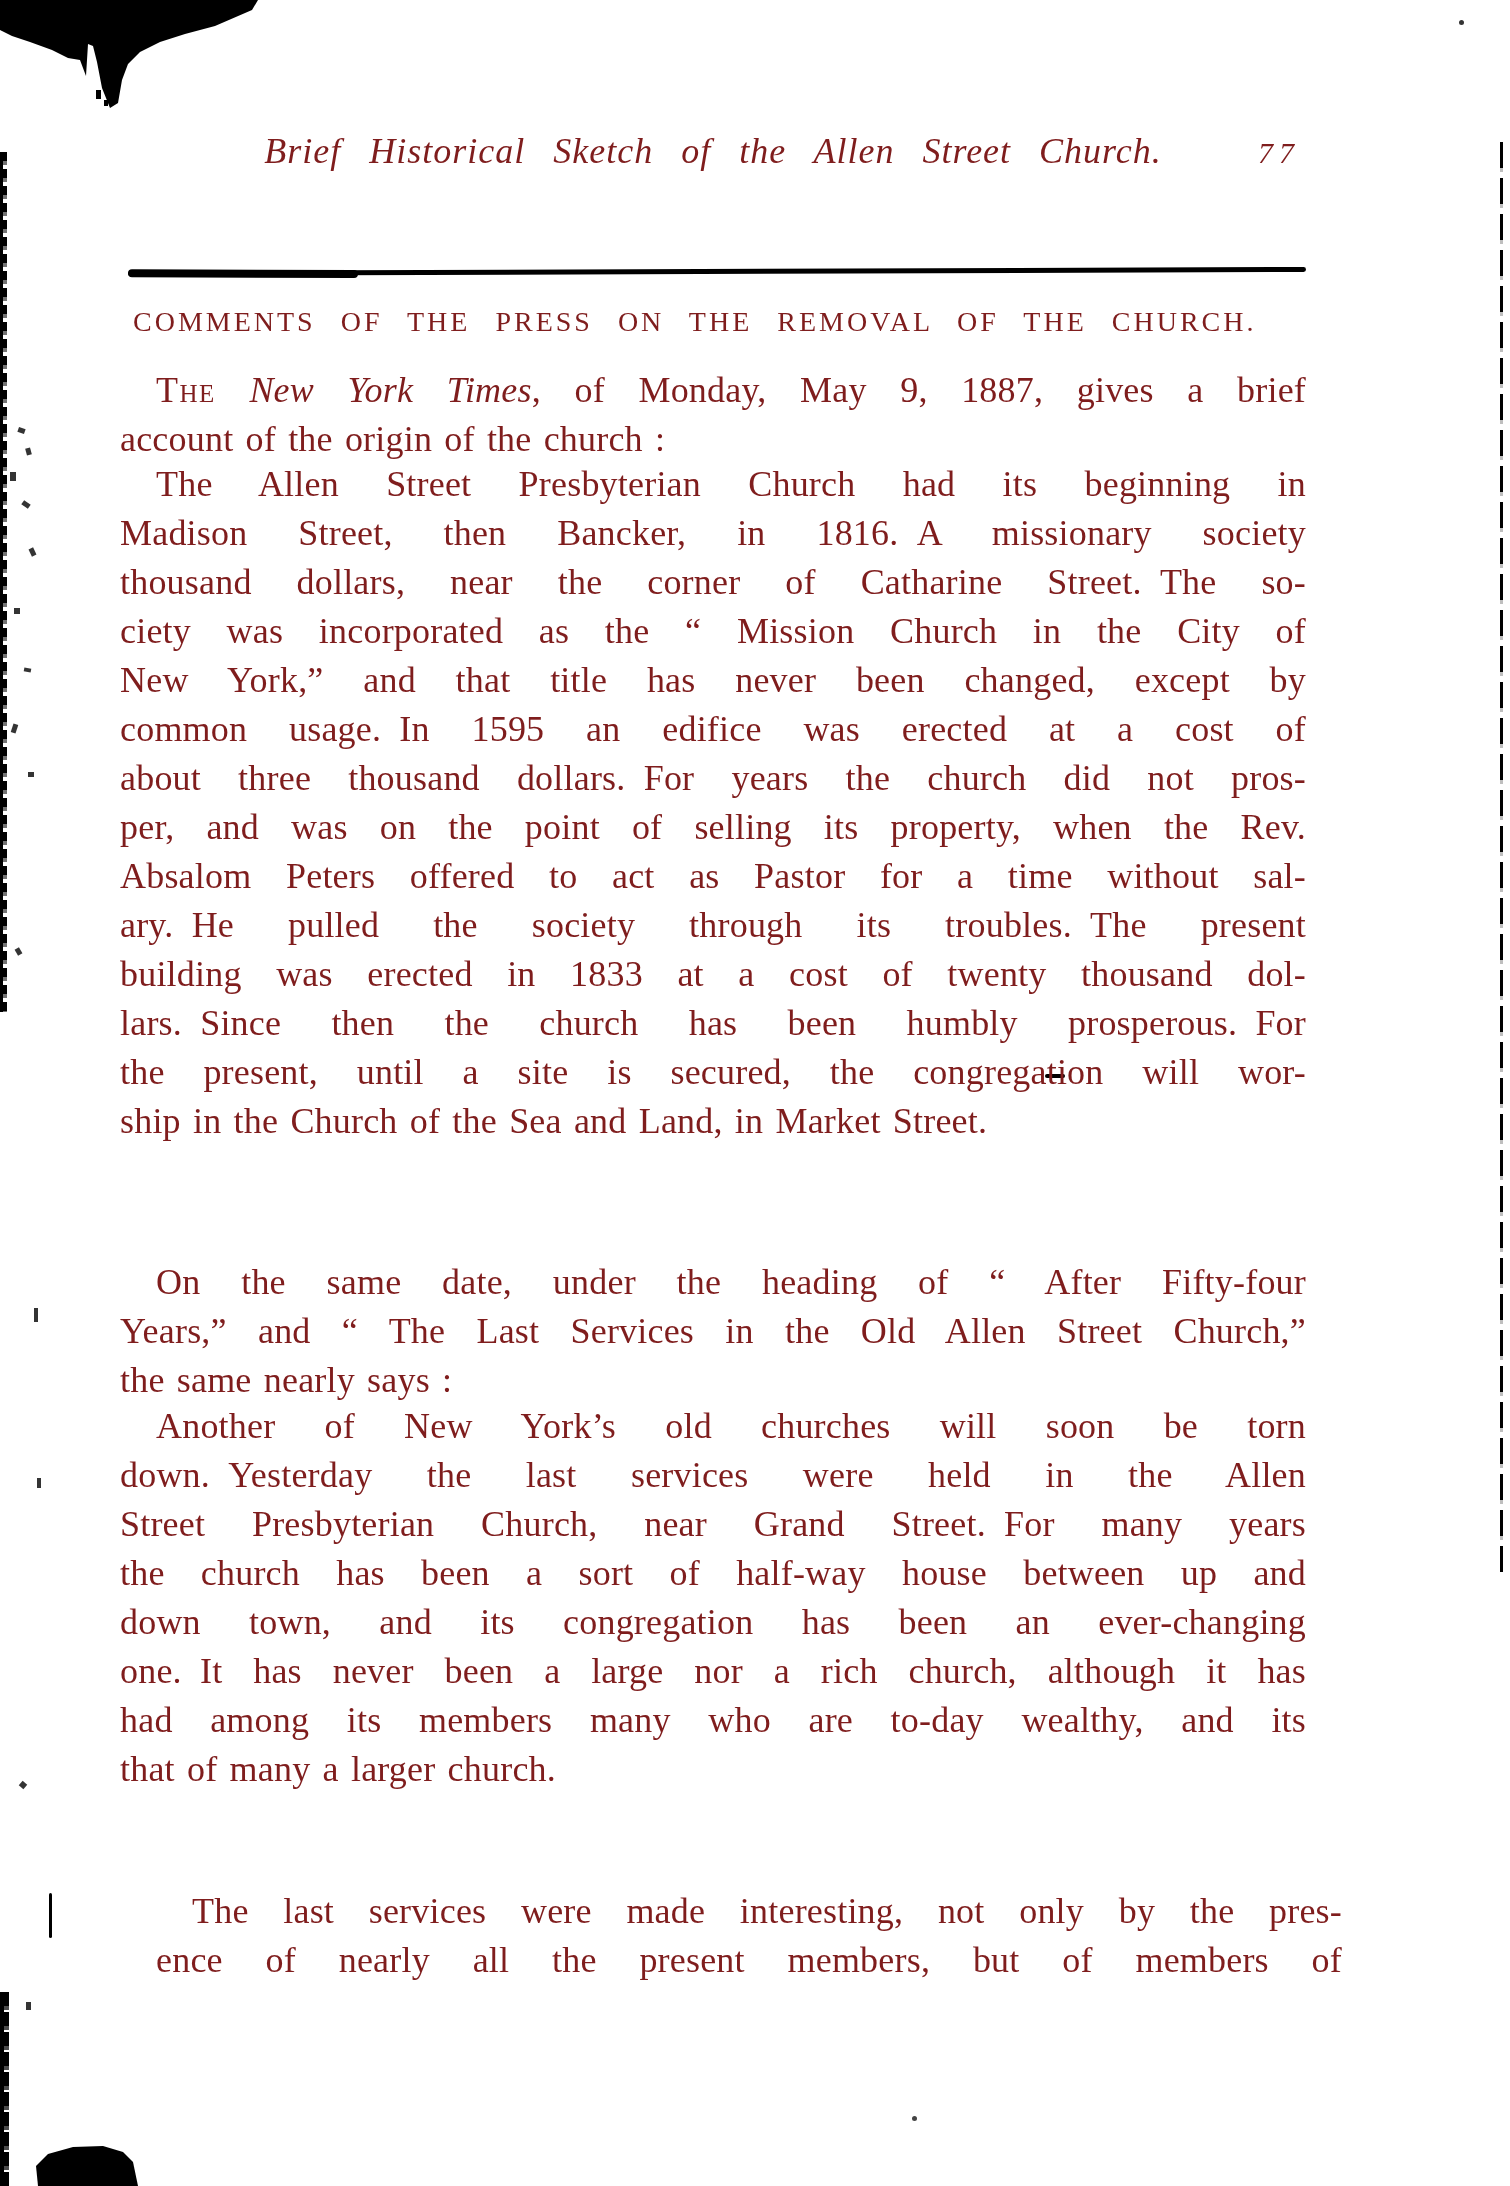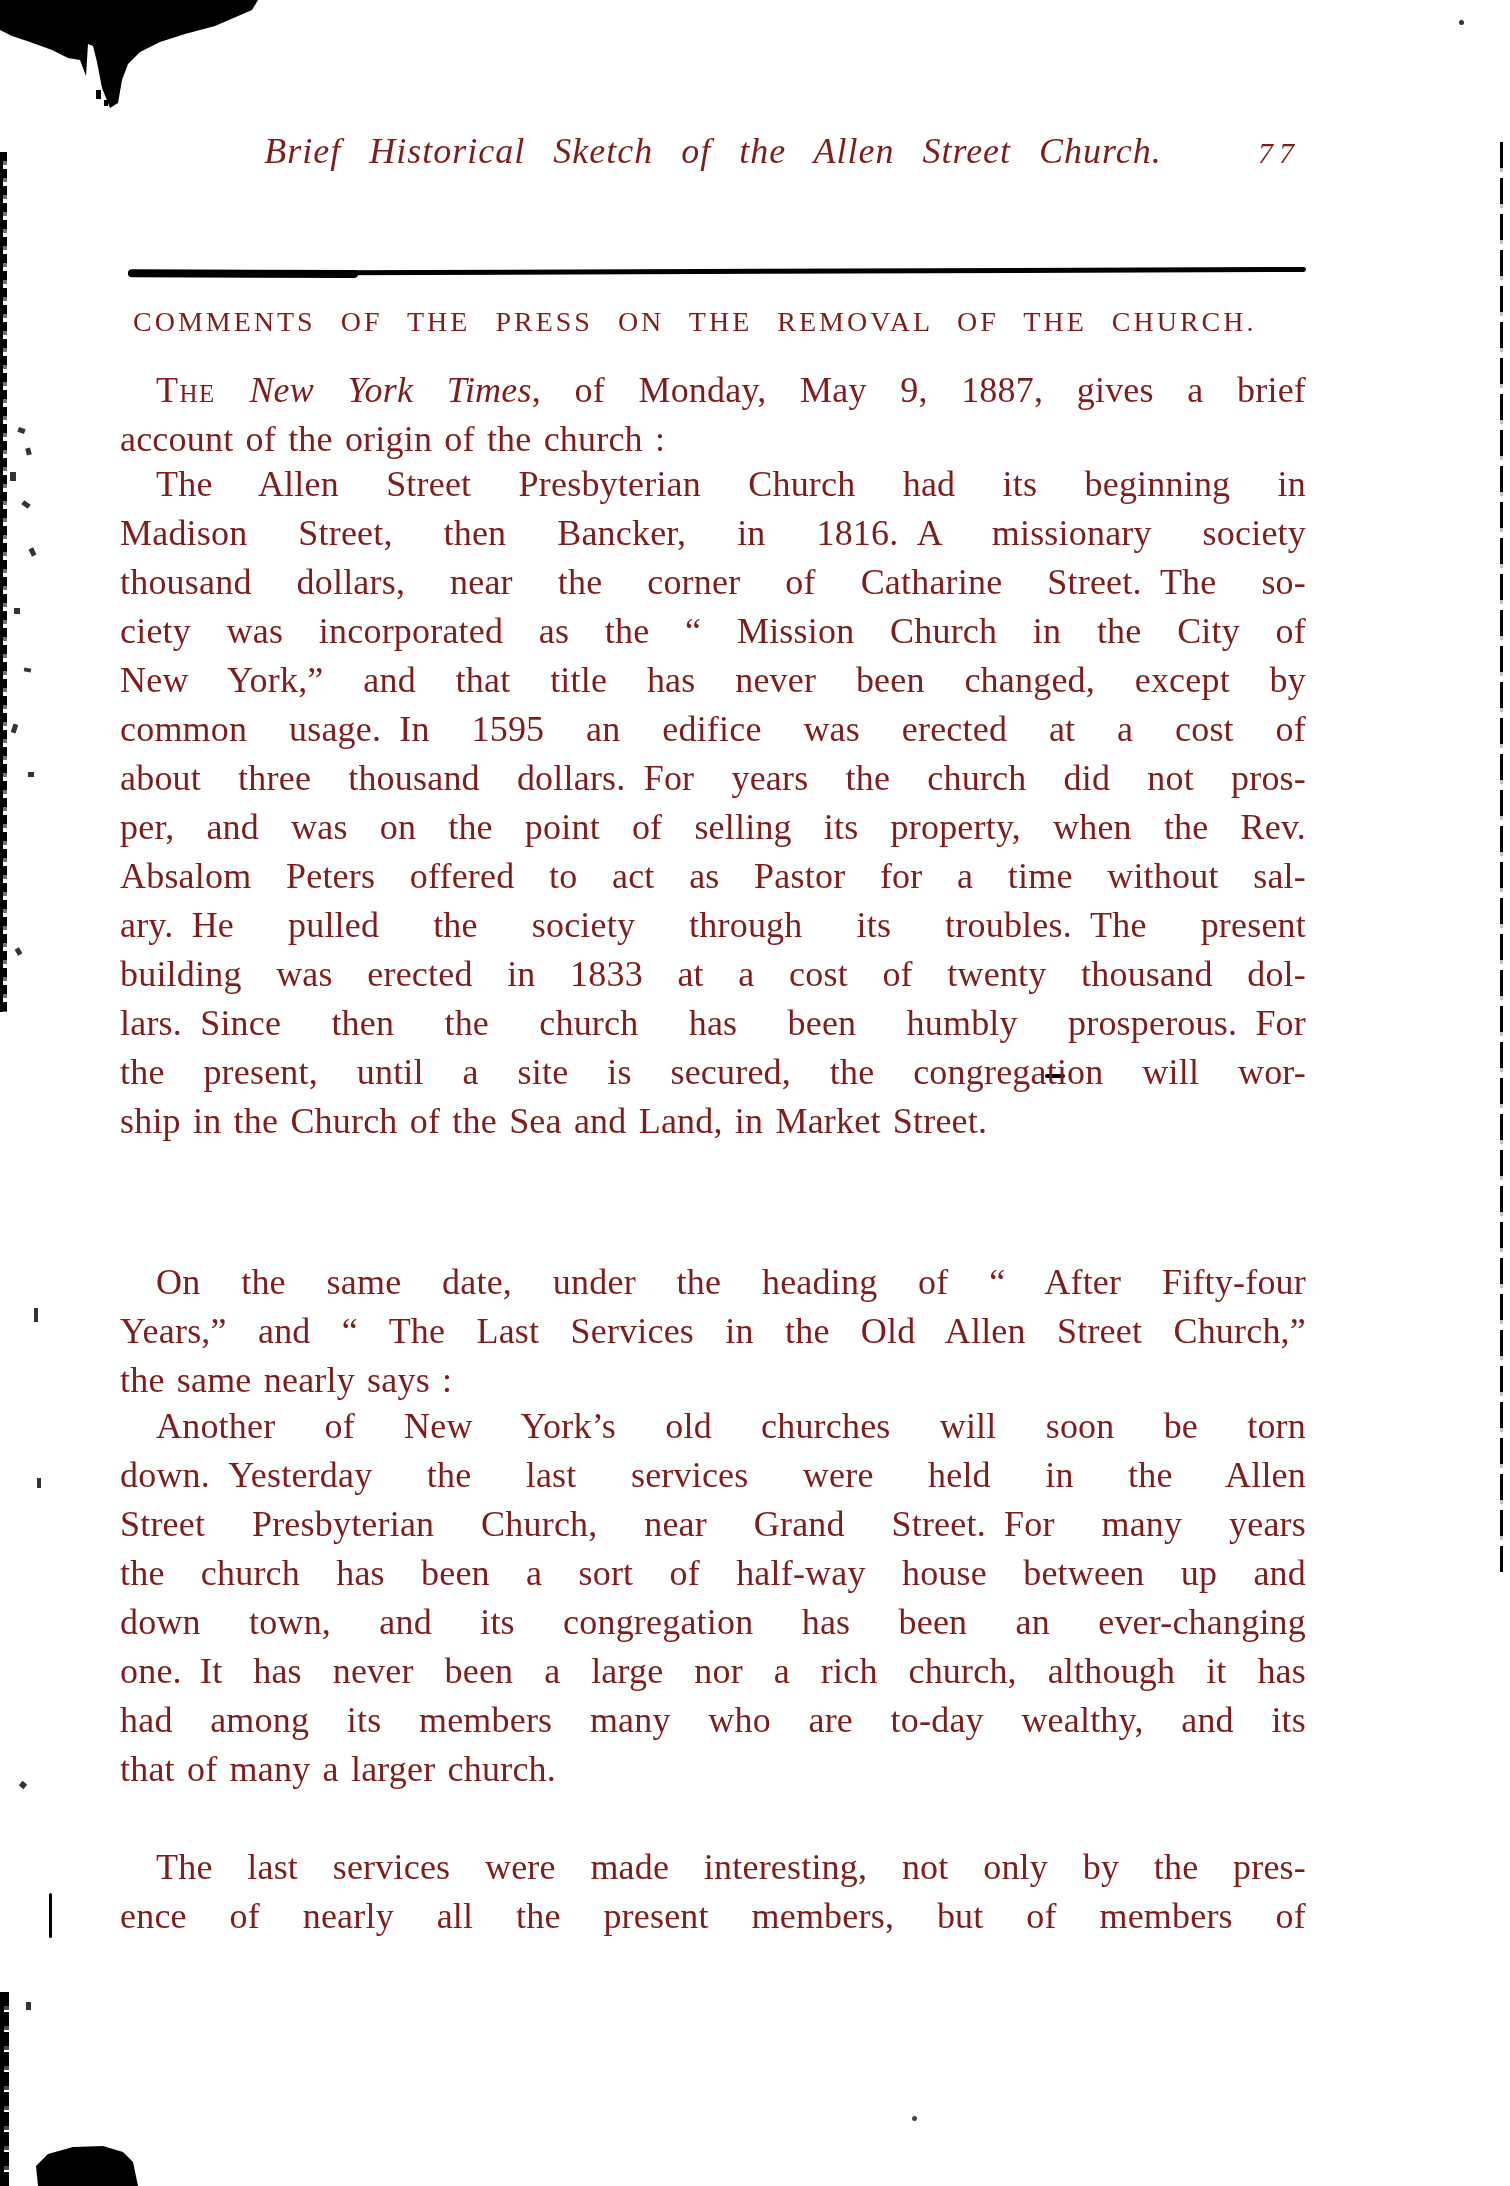--- a/index.html
+++ b/index.html
@@ -53,21 +53,21 @@
 
   .section-heading {
     position:absolute; left:133px; top:306px; width:1180px;
     font-size:28px; letter-spacing:3px; word-spacing:15px;
   }
 
   .intro  { top:322px;margin-top:44px; }
   .quote1 { top:460px; }
   .para2  { top:1258px; }
   .quote2 { top:1402px; }
-  .para3  { top:1843px; }
+  .para3  { top:1887px;margin-left:36px; }
 
   .smallcaps { font-variant:small-caps; letter-spacing:1.5px; }
   .it { font-style:italic; }
 
   
   .artifact { position:absolute; }
   .blob-tl { left:0; top:0; }
   .blob-bl { left:28px; top:2142px; }
 
   .spine-a {

